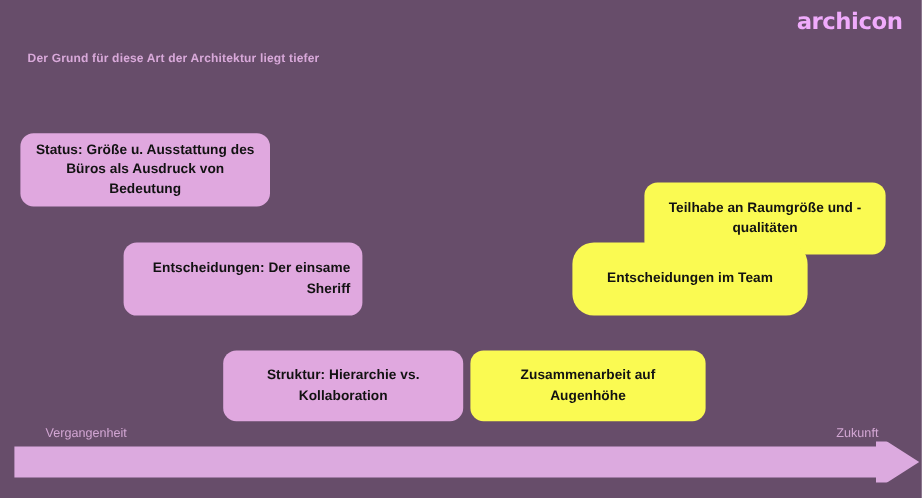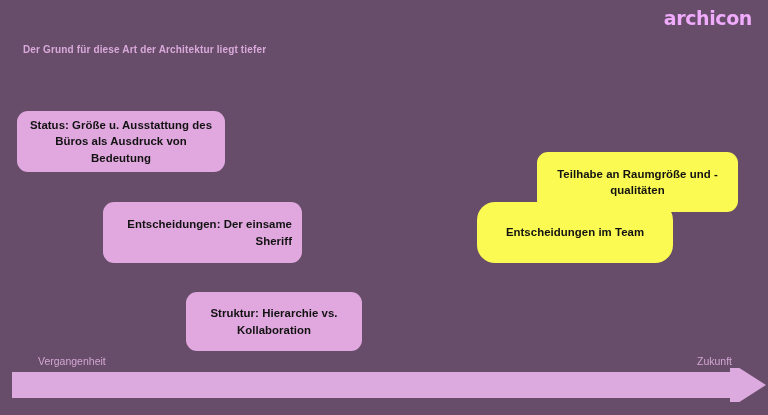--- a/index.html
+++ b/index.html
@@ -66,21 +66,21 @@
   .card.pink   { background: #E0A8DF; }
   .card.yellow { background: #FAFA52; }
 
   
   #card-status        { left: 17px;  top: 111px; width: 208px; height: 61px; }
   #card-teilhabe      { left: 537px; top: 112px; width: 201px; height: 60px; margin-top: 40px; }
   
   #card-entscheidungen-sheriff { left: 103px; top: 202px; width: 199px; height: 61px; text-align: right; }
   #card-entscheidungen-team    { left: 477px; top: 202px; width: 196px; height: 61px; border-radius: 18px; }
   
-  #card-struktur      { left: 186px; top: 292px; width: 176px; height: 59px; }
+  #card-struktur      { left: 186px; top: 292px; width: 200px; height: 59px; }
   #card-zusammenarbeit{ left: 392px; top: 292px; width: 196px; height: 59px; }
 
   
   #timeline {
     position: absolute;
     left: 0;
     top: 350px;
     width: 768px;
     height: 65px;
   }
@@ -121,20 +121,23 @@
   <div class="card pink" id="card-entscheidungen-sheriff">
     <span class="card-text">Entscheidungen: Der einsame Sheriff</span>
   </div>
   <div class="card yellow" id="card-entscheidungen-team">
     <span class="card-text">Entscheidungen im Team</span>
   </div>
 
   <div class="card pink" id="card-struktur">
     <span class="card-text">Struktur: Hierarchie vs. Kollaboration</span>
   </div>
+  <div class="card yellow" id="card-zusammenarbeit">
+    <span class="card-text">Zusammenarbeit auf Augenhöhe</span>
+  </div>
 
   <div id="timeline">
     <div class="axis-label" id="label-past">Vergangenheit</div>
     <div class="axis-label" id="label-future">Zukunft</div>
     <svg id="arrow-svg" viewBox="0 0 768 34" preserveAspectRatio="none">
       <polygon points="12,4 730,4 730,-6 766,17 730,40 730,30 12,30" fill="#DCAADF"></polygon>
     </svg>
   </div>
 
 </div>

